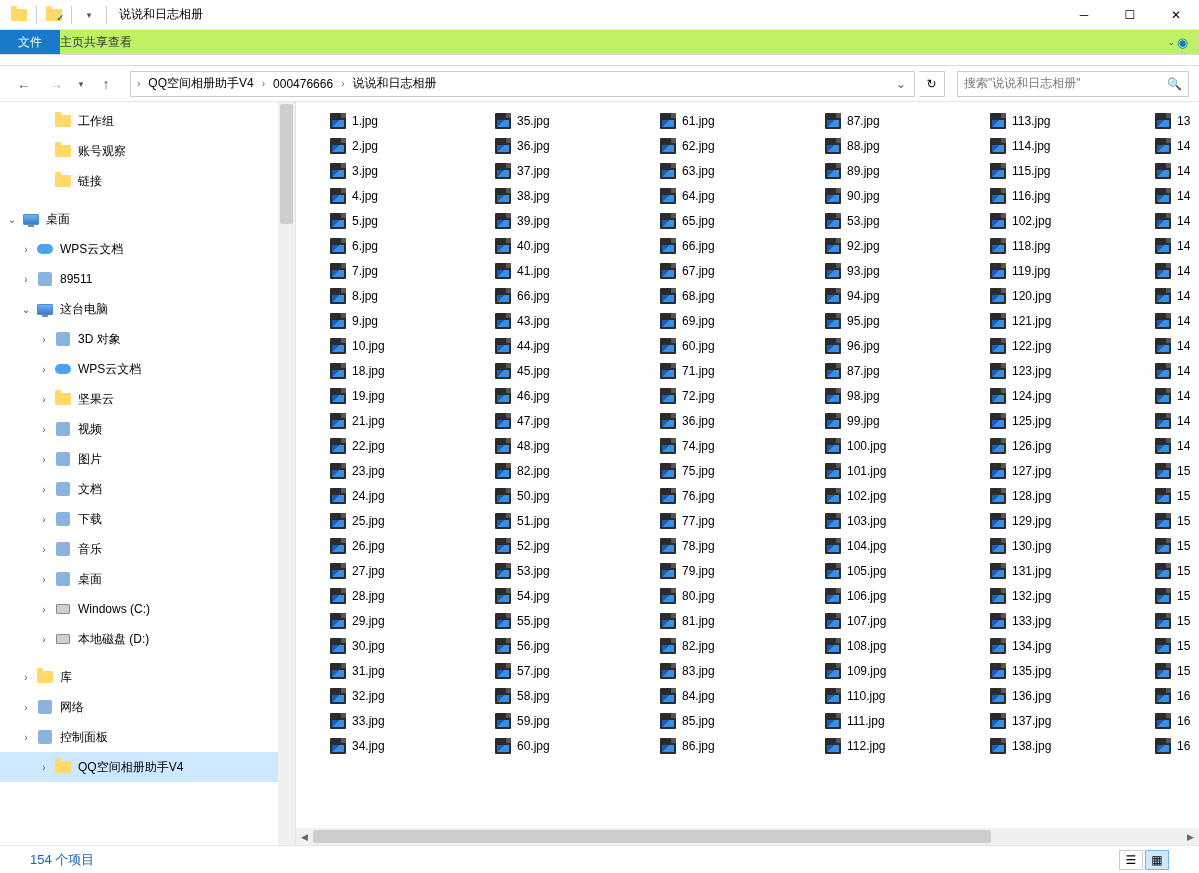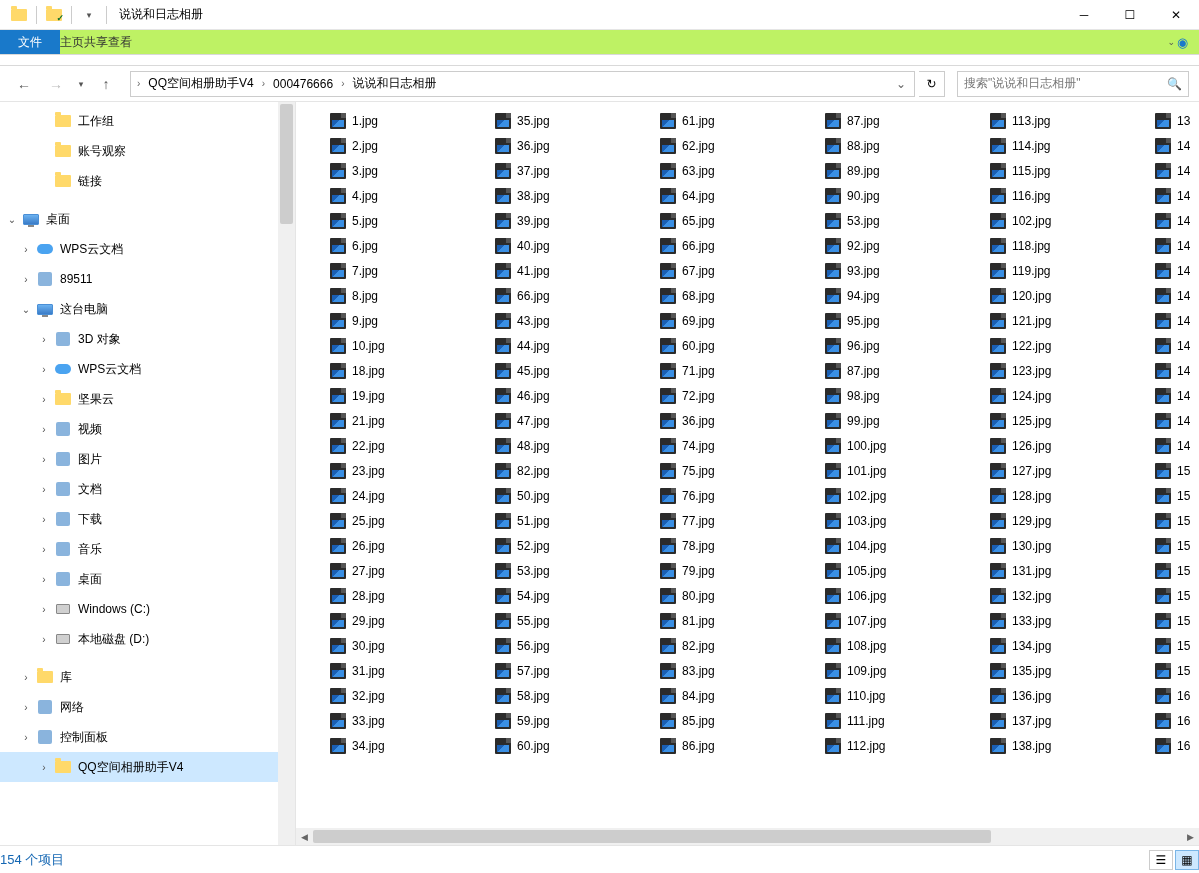--- a/index.html
+++ b/index.html
@@ -70,21 +70,21 @@
 .file-item .jpg-ico { width: 16px; height: 16px; background: #2b2b2b; border-radius: 1px; position: relative; }
 .file-item .jpg-ico::before { content: ""; position: absolute; top: 0; right: 0; width: 5px; height: 5px; background: #555; }
 .file-item .jpg-ico::after { content: ""; position: absolute; left: 2px; bottom: 2px; right: 2px; height: 7px; background: linear-gradient(135deg,#1a5fb4 40%,#3a8fe4 40%); }
 .file-item .name { color: #000; white-space: nowrap; overflow: hidden; }
 .hscroll { height: 17px; background: #f0f0f0; display: flex; align-items: center; }
 .hscroll .arr { width: 17px; height: 17px; display: flex; align-items: center; justify-content: center; color: #666; font-size: 9px; }
 .hscroll .track { flex: 1; height: 17px; position: relative; }
 .hscroll .thumb { position: absolute; left: 0; top: 2px; bottom: 2px; width: 78%; background: #cdcdcd; border-radius: 2px; }
 
 
-.statusbar { height: 28px; border-top: 1px solid #e5e5e5; display: flex; align-items: center; padding: 0 0; }
+.statusbar { height: 28px; border-top: 1px solid #e5e5e5; display: flex; align-items: center; padding: 0 30px; }
 .statusbar .txt { color: #1567b3; font-size: 13px; }
 .statusbar .viewbtns { margin-left: auto; display: flex; gap: 2px; }
 .statusbar .viewbtns .vb { width: 24px; height: 20px; border: 1px solid #ccc; display: flex; align-items: center; justify-content: center; }
 .statusbar .viewbtns .vb.active { background: #cde8ff; border-color: #7ab5e6; }
 </style>
 </head>
 <body>
 
 <div class="titlebar">
   <div class="qat">

